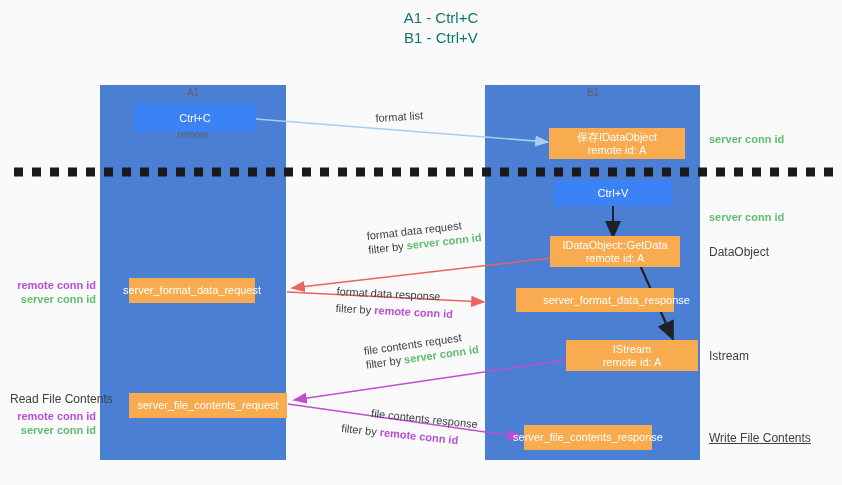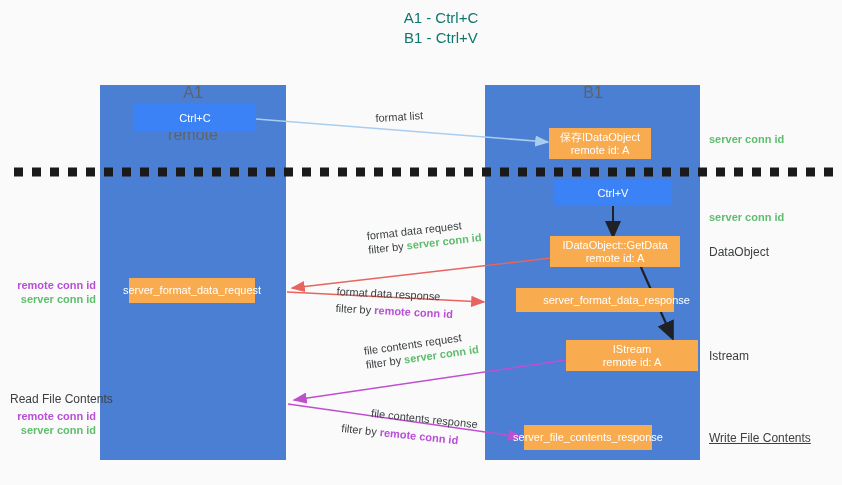--- a/index.html
+++ b/index.html
@@ -13,21 +13,21 @@
   }
   #stage{position:absolute;left:0;top:0;width:842px;height:485px;}
   svg.layer{position:absolute;left:0;top:0;width:842px;height:485px;pointer-events:none;}
 
   .title{
     position:absolute;left:0;top:8px;width:842px;text-align:center;
     font-size:15px;line-height:20px;color:#0f766e;white-space:pre;margin-left:20px;
   }
 
   .col-head{
-    position:absolute;text-align:center;font-size:16px;line-height:14px;
+    position:absolute;text-align:center;font-size:10px;line-height:14px;
     color:#5f6368;white-space:pre;
   }
 
   .lane{position:absolute;background:#4a7fd4;}
 
   .box{
     position:absolute;box-sizing:border-box;
     display:flex;align-items:center;justify-content:center;
     text-align:center;color:#ffffff;font-size:11px;line-height:13px;
     white-space:pre;
@@ -96,35 +96,36 @@
 
     <line x1="566" y1="360" x2="294" y2="400" stroke="#c04fd0" stroke-width="1.6" marker-end="url(#ah-mag)"></line>
 
     <line x1="288" y1="404" x2="521" y2="437" stroke="#c04fd0" stroke-width="1.6" marker-end="url(#ah-mag)"></line>
 
     <line x1="14" y1="172" x2="838" y2="172" stroke="#1a1a1a" stroke-width="9" stroke-dasharray="9 9"></line>
   </svg>
 
   <div class="box green" style="left:134px;top:104px;width:122px;height:28px;">Ctrl+C</div>
 
-  <div class="box orange" style="left:549px;top:128px;width:102px;height:31px;">保存IDataObject
+  <div class="box orange" style="left:549px;top:128px;width:136px;height:31px;">保存IDataObject
 remote id: A</div>
 
   <div class="box green" style="left:554px;top:180px;width:118px;height:26px;">Ctrl+V</div>
 
   <div class="box orange" style="left:550px;top:236px;width:130px;height:31px;">IDataObject::GetData
 remote id: A</div>
 
   <div class="box orange" style="left:129px;top:278px;width:126px;height:25px;">server_format_data_request</div>
 
   <div class="box orange" style="left:516px;top:288px;width:158px;height:24px;padding-left:43px;">server_format_data_response</div>
 
   <div class="box orange" style="left:566px;top:340px;width:132px;height:31px;">IStream
 remote id: A</div>
 
+  <div class="box orange" style="left:129px;top:393px;width:158px;height:25px;">server_file_contents_request</div>
 
   <div class="box orange" style="left:524px;top:425px;width:128px;height:25px;">server_file_contents_response</div>
 
   <div class="lbl green" style="left:709px;top:132px;">server conn id</div>
   <div class="lbl green" style="left:709px;top:210px;">server conn id</div>
   <div class="lbl big plain" style="left:709px;top:245px;">DataObject</div>
   <div class="lbl big plain" style="left:709px;top:349px;">Istream</div>
   <div class="lbl big plain" style="left:709px;top:431px;text-decoration:underline;">Write File Contents</div>
 
   <div class="grp" style="left:10px;top:278px;width:86px;text-align:right;">

